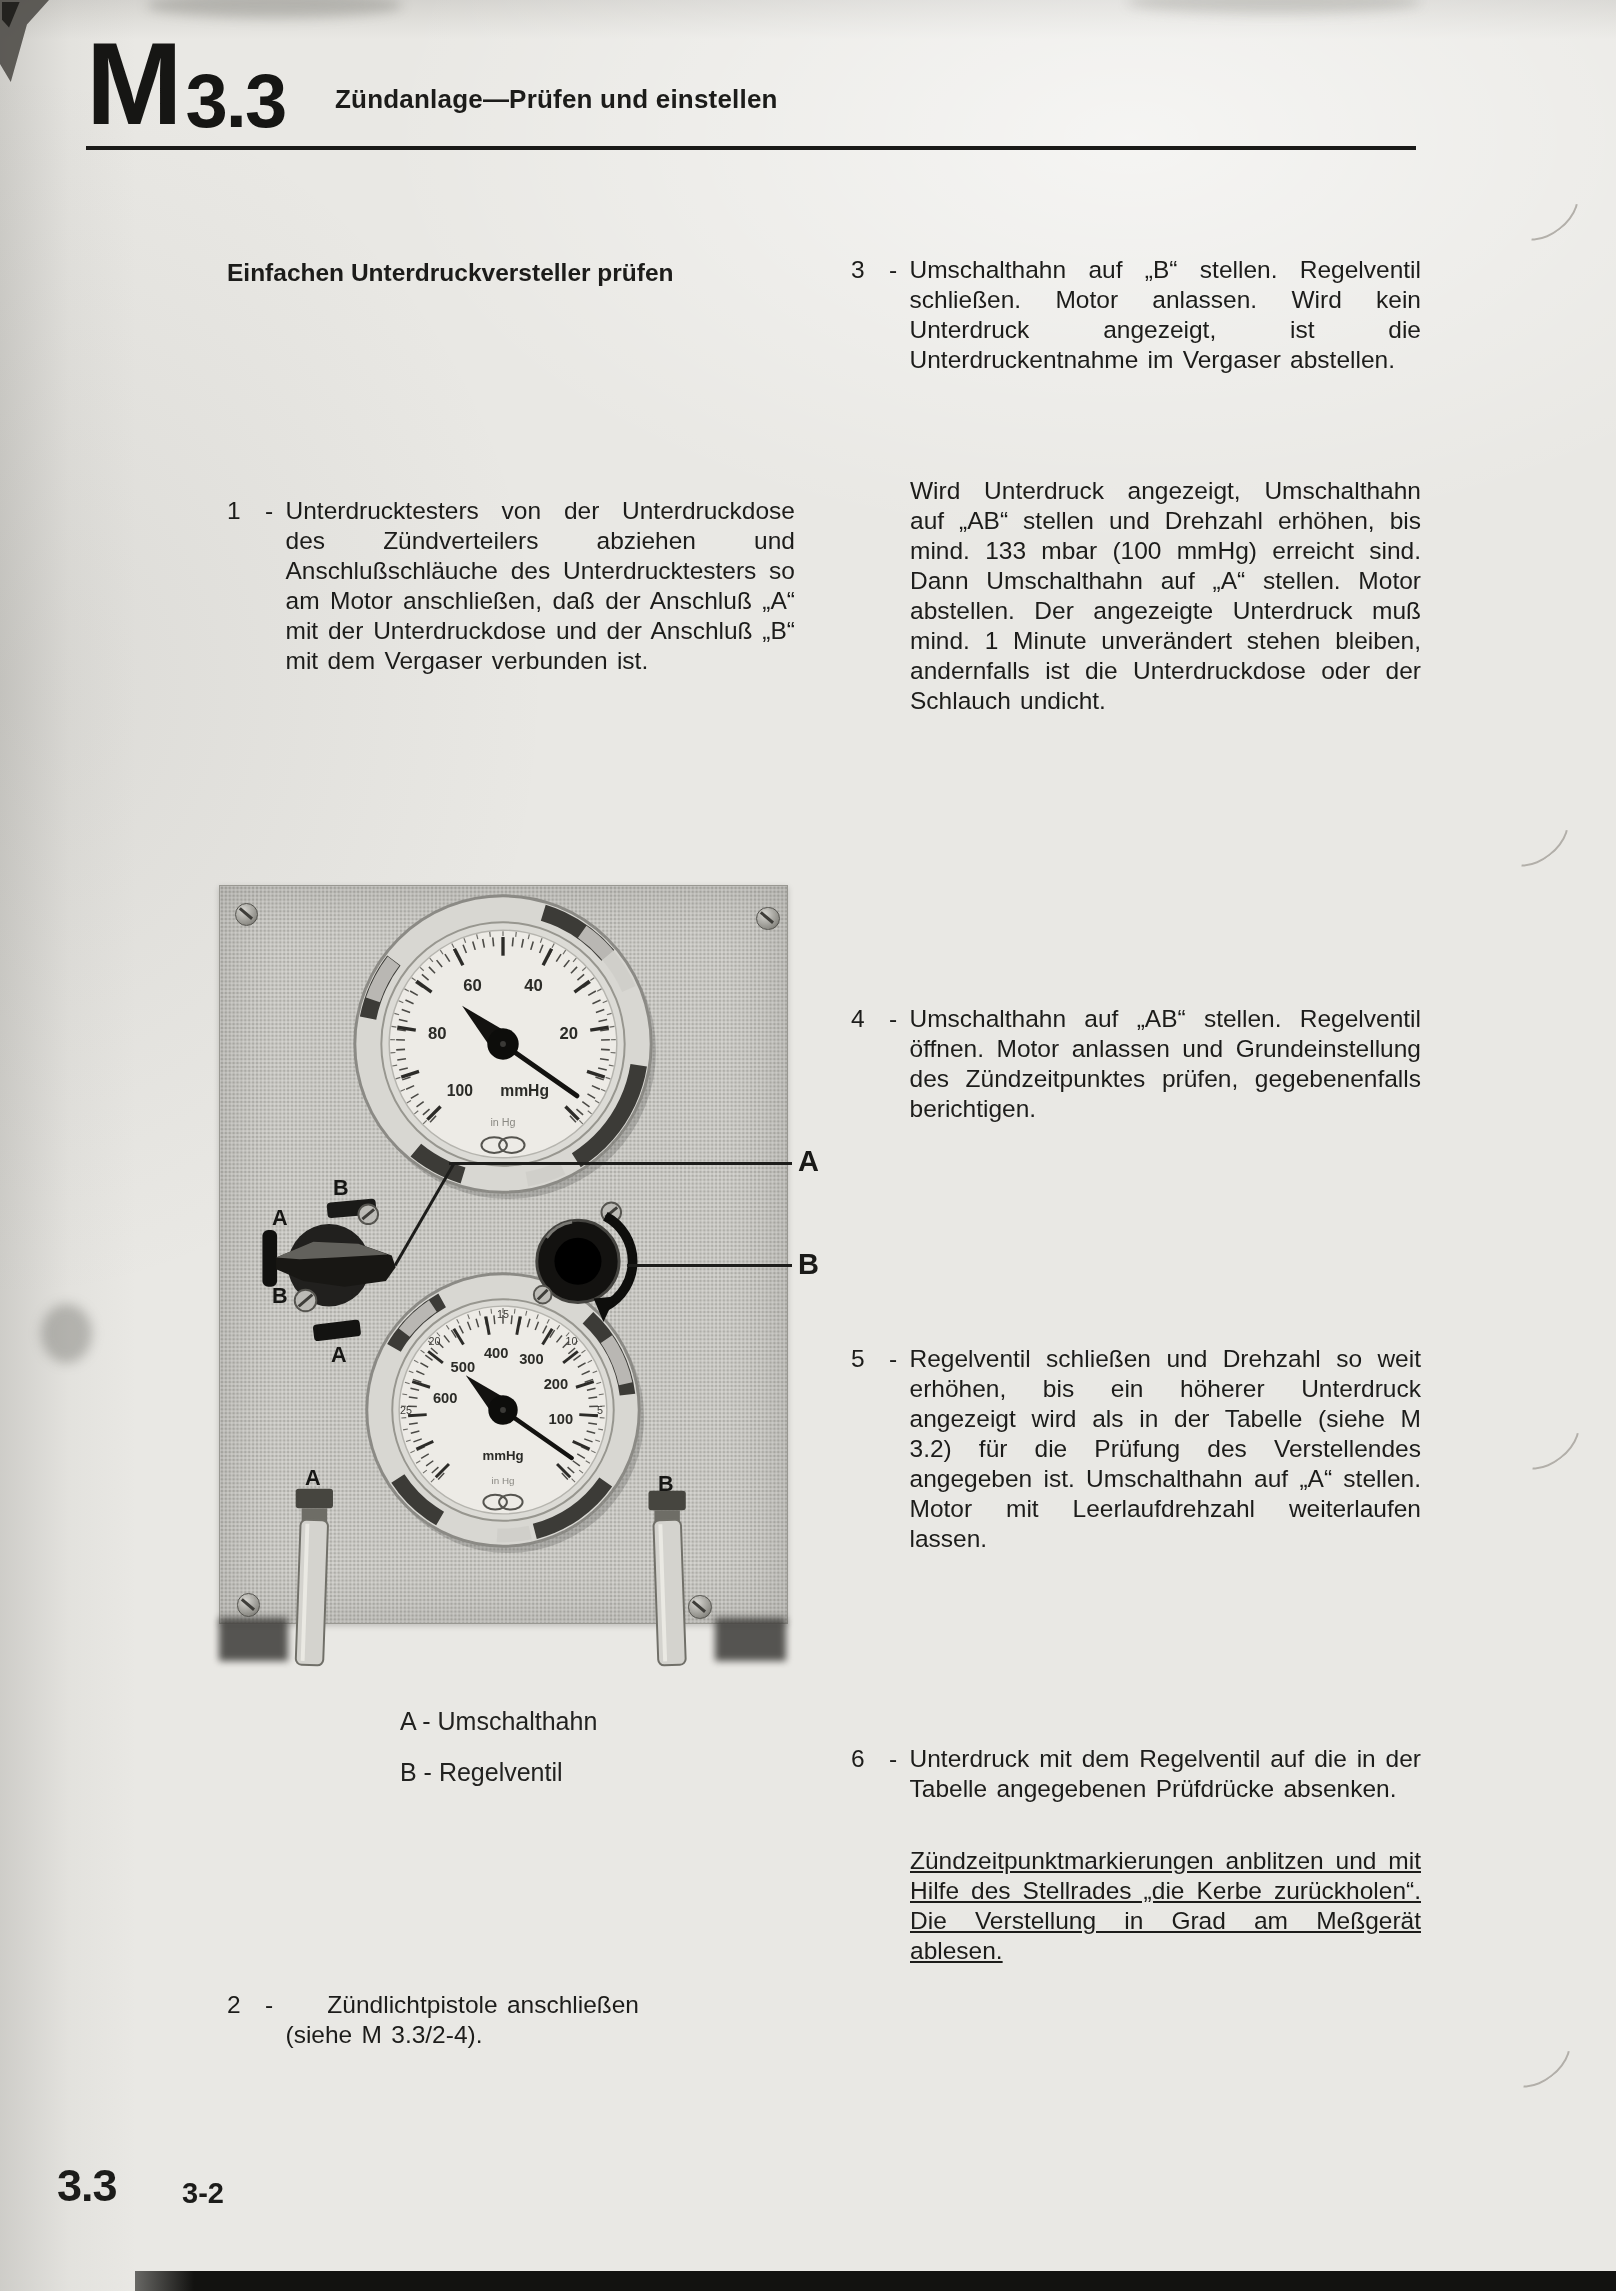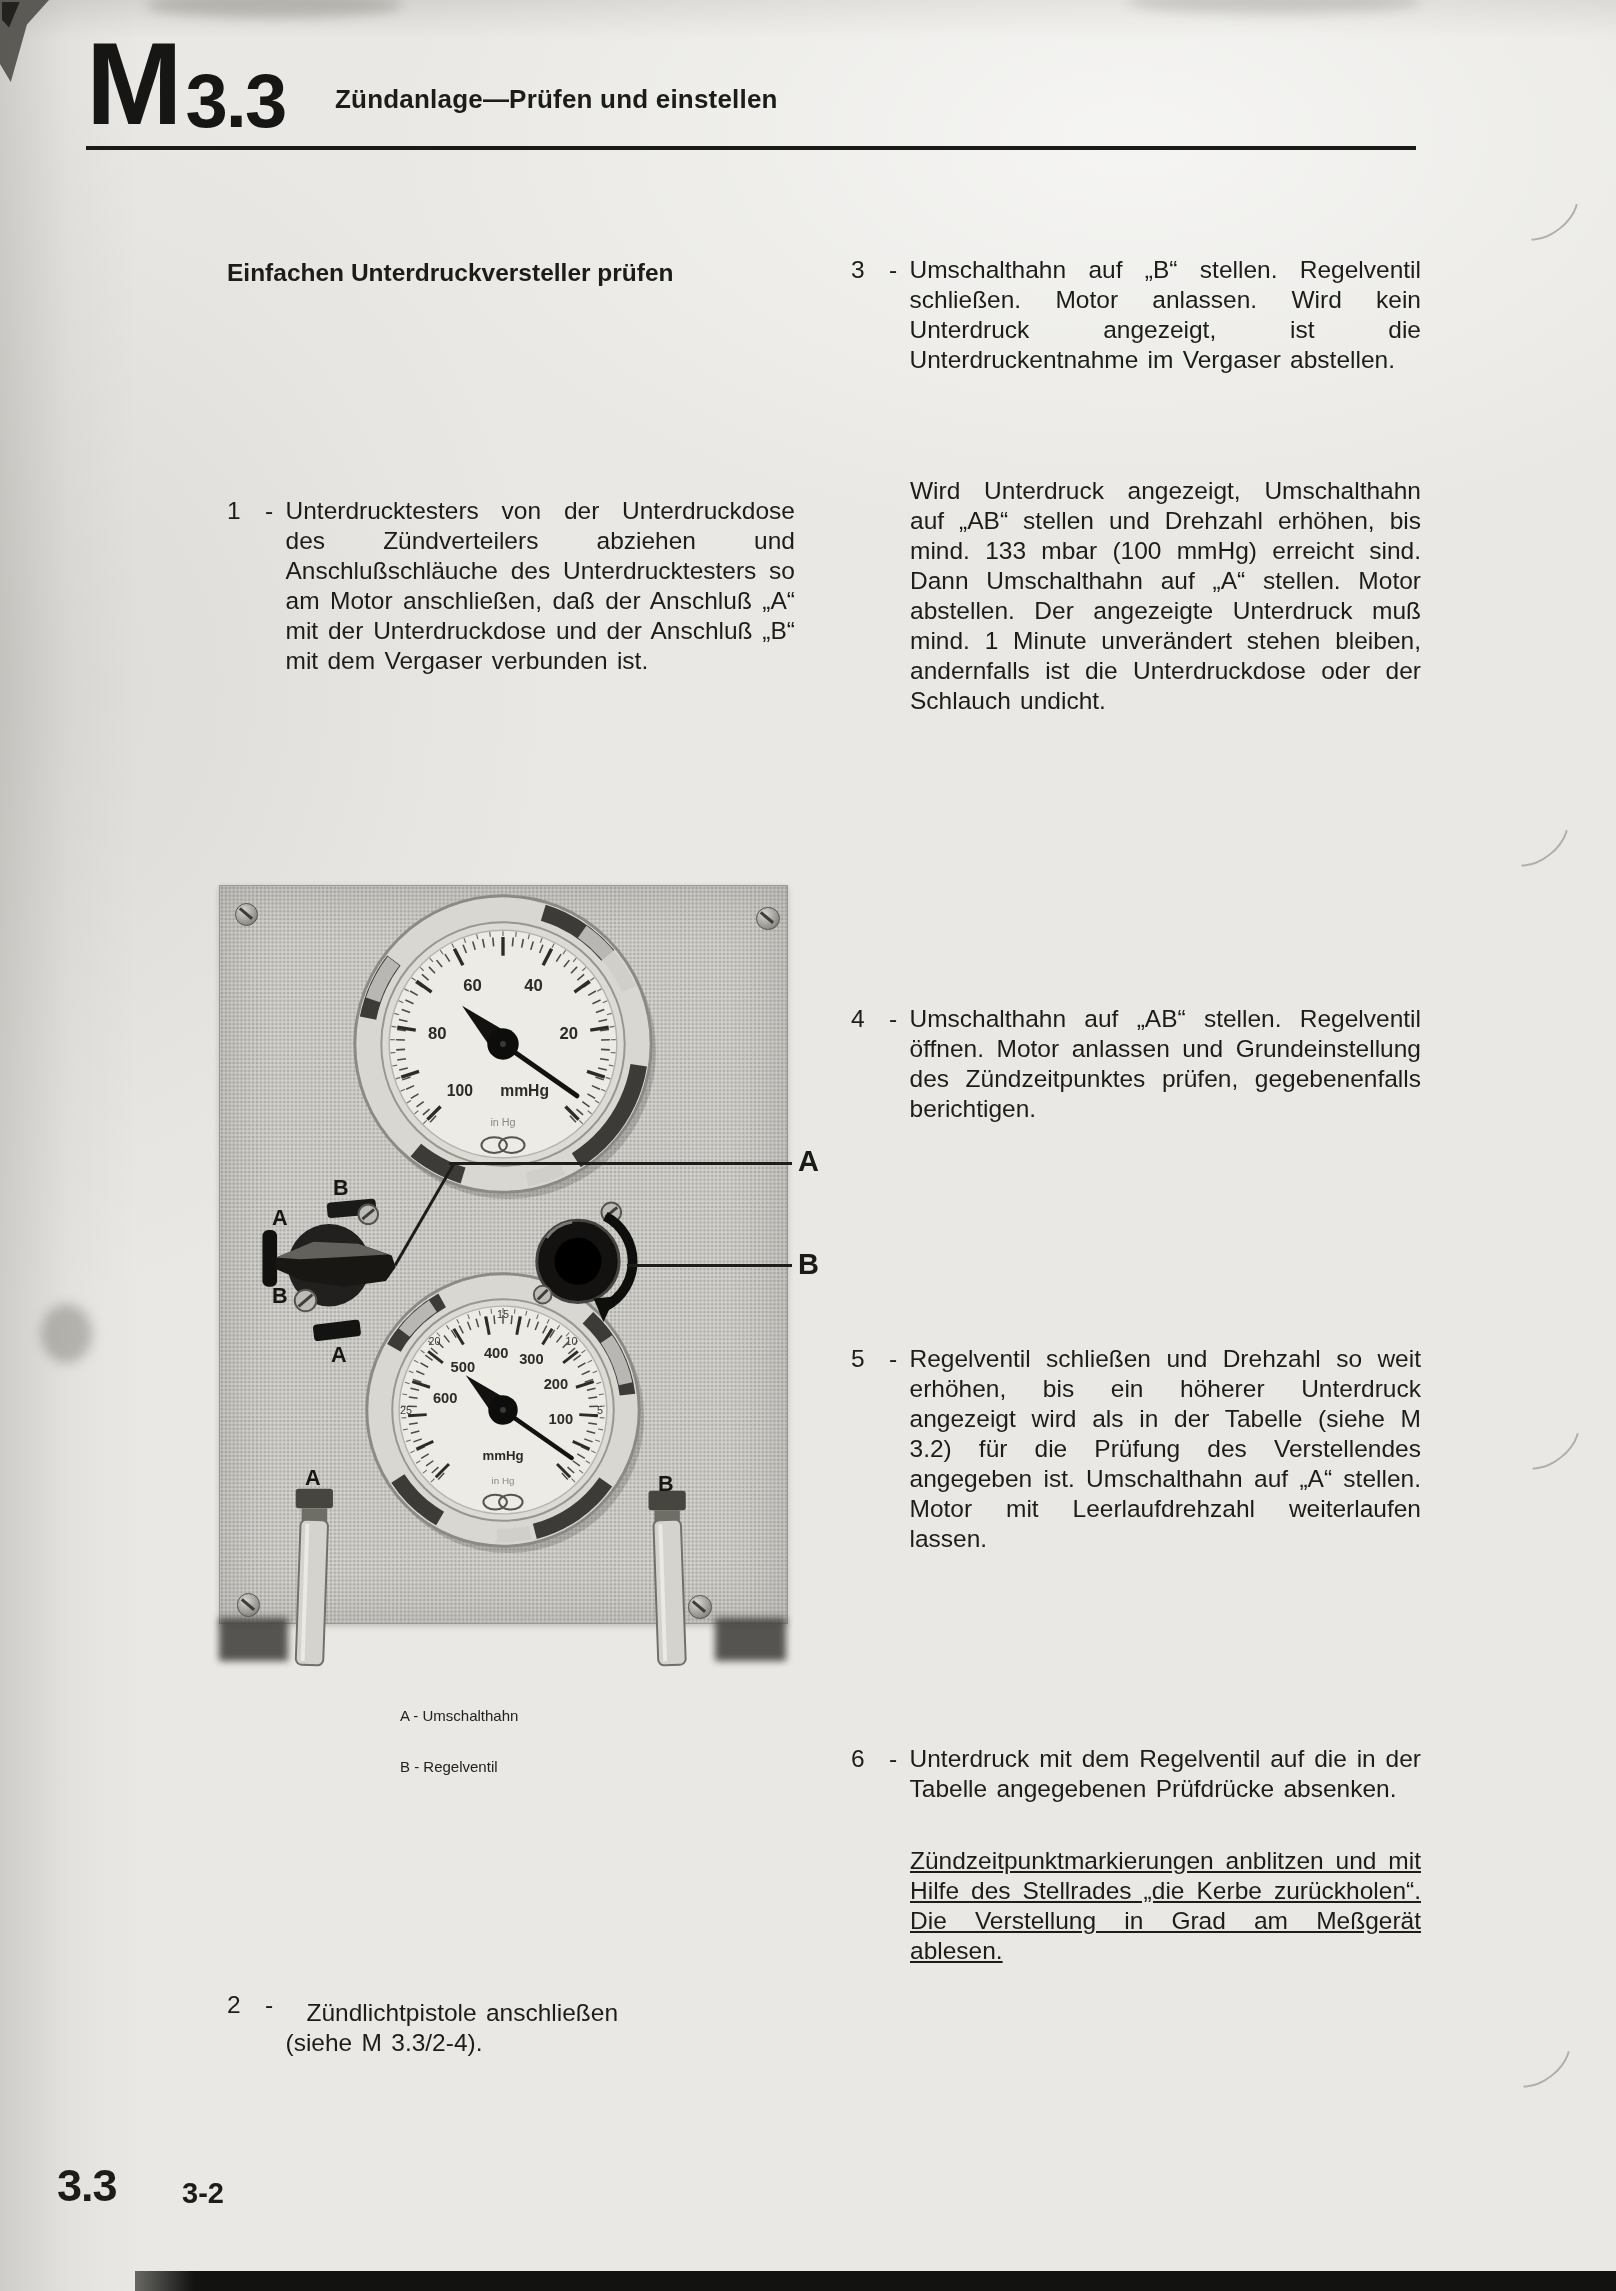--- a/index.html
+++ b/index.html
@@ -22,21 +22,21 @@
   .header-title{left:335px; top:84px; font-size:26px; font-weight:bold; letter-spacing:0.2px;}
   .header-rule{left:86px; top:146px; width:1330px; height:3.9px; background:#1a1a18;}
   
   .heading{font-size:24.5px; font-weight:bold;}
   .step{display:flex; font-size:24.5px; line-height:30px;}
   .snum{width:25.5px; flex:none;}
   .sdash{width:33px; flex:none; text-align:center;}
   .stext{flex:1; text-align:justify; text-align-last:left; word-spacing:2.5px;}
   .para{font-size:24.5px; line-height:30px; text-align:justify; text-align-last:left;
         word-spacing:2.5px; padding-left:59px; box-sizing:border-box;}
-  .caption{font-size:15px; color:#222220;text-align:center;}
+  .caption{font-size:25px; color:#222220;text-align:center;}
   
   .photo{left:219px; top:885px; width:567px; height:784px;}
   .panel{
     position:absolute; left:0; top:0; width:567px; height:737px;
     background-color:#c8c7c2;
     background-image:
       radial-gradient(rgba(45,45,40,.16) 1px, transparent 1.5px),
       radial-gradient(rgba(255,255,255,.22) 1px, transparent 1.5px);
     background-size:3.9px 3.9px,3.9px 3.9px; background-position:0 0,2px 2px;
     border:1px solid #999892; box-shadow:inset 0 0 59px rgba(0,0,0,.14), 0 2px 5.9px rgba(0,0,0,.18);
@@ -95,21 +95,21 @@
 
   <div class="abs step" style="left:227px; top:496px; width:568px;">
     <span class="snum">1</span>
     <span class="sdash">-</span>
     <div class="stext">Unterdrucktesters von der Unterdruckdose des Zündverteilers abziehen und Anschlußschläuche des Unterdrucktesters so am Motor anschließen, daß der Anschluß „A“ mit der Unterdruckdose und der Anschluß „B“ mit dem Vergaser verbunden ist.</div>
   </div>
 
   <div class="abs step" style="left:227px; top:1990px; width:412px;">
     <span class="snum">2</span>
     <span class="sdash">-</span>
-    <div class="stext" style="text-align:center;margin-top:8px;">Zündlichtpistole anschließen (siehe M 3.3/2-4).</div>
+    <div class="stext" style="text-align:right;">Zündlichtpistole anschließen (siehe M 3.3/2-4).</div>
   </div>
 
   <div class="abs step" style="left:851px; top:255px; width:570px;">
     <span class="snum">3</span>
     <span class="sdash">-</span>
     <div class="stext">Umschalthahn auf „B“ stellen. Regelventil schließen. Motor anlassen. Wird kein Unterdruck angezeigt, ist die Unterdruckentnahme im Vergaser abstellen.</div>
   </div>
 
   <div class="abs para" style="left:851px; top:476px; width:570px;">Wird Unterdruck angezeigt, Umschalthahn auf „AB“ stellen und Drehzahl erhöhen, bis mind. 133 mbar (100 mmHg) erreicht sind. Dann Umschalthahn auf „A“ stellen. Motor abstellen. Der angezeigte Unterdruck muß mind. 1 Minute unverändert stehen bleiben, andernfalls ist die Unterdruckdose oder der Schlauch undicht.</div>
 

